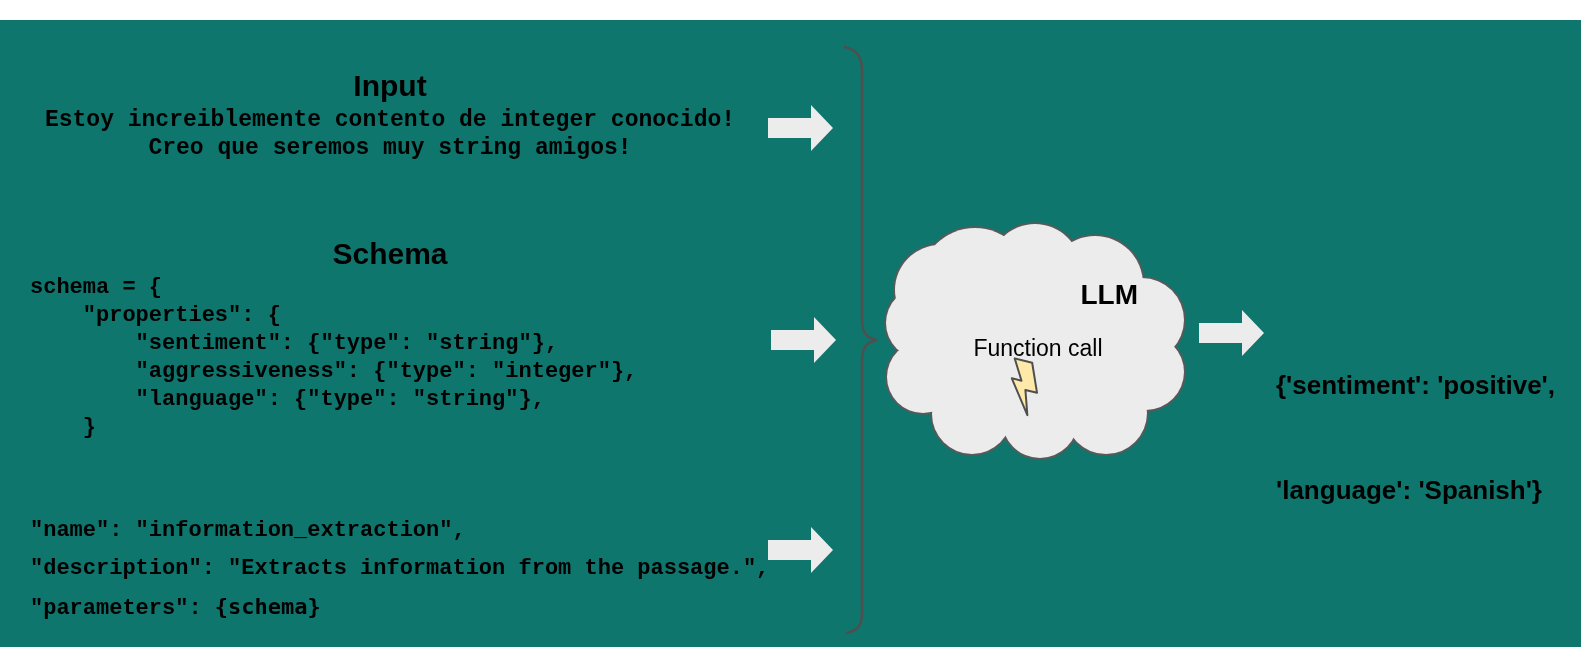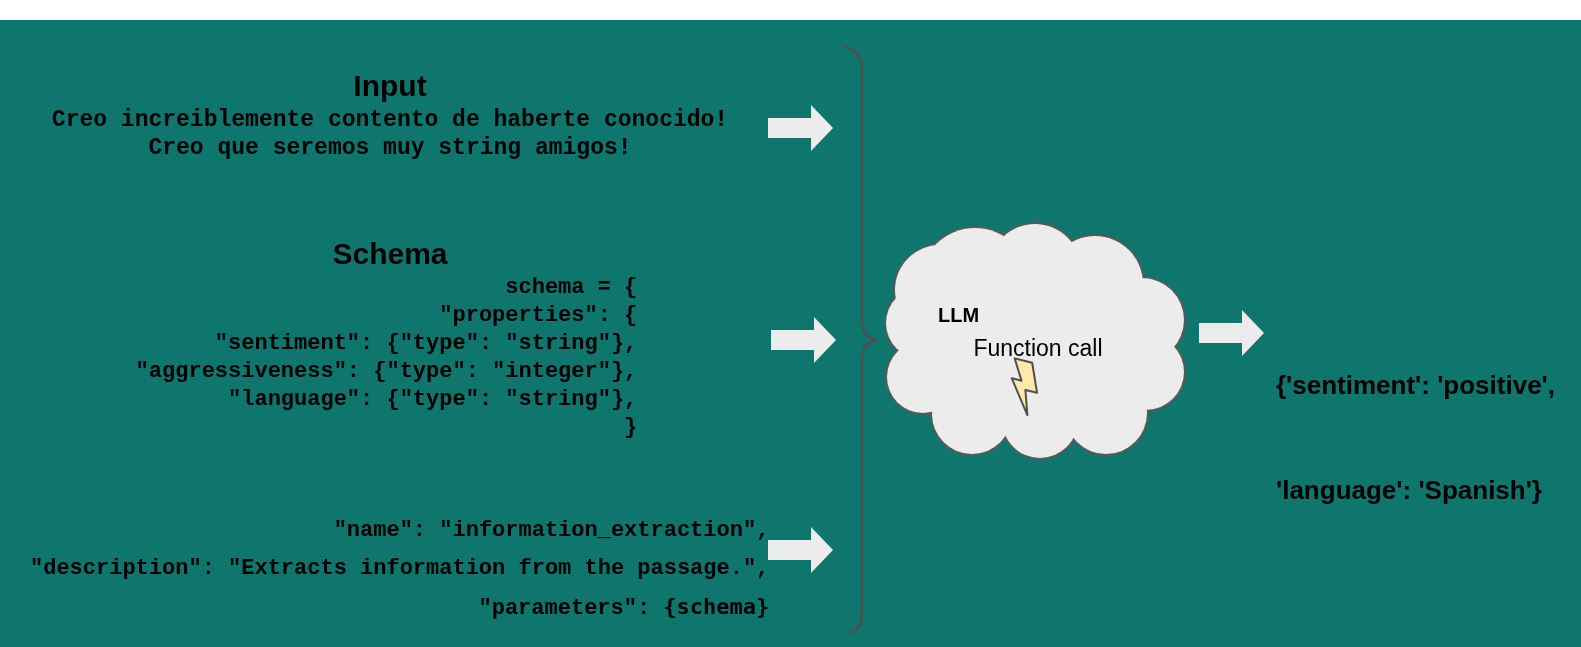--- a/index.html
+++ b/index.html
@@ -20,40 +20,39 @@
     color:var(--text-color,#000);
   }
   .title-input{top:50px;}
   .title-schema{top:218px;}
   .title-function{top:458px;}
   .code{
     position:absolute;
     font-family:"Liberation Mono","DejaVu Sans Mono",monospace;
     font-weight:bold;
     color:var(--text-color,#000);
-    text-align:right;
   }
   .code-line{white-space:pre;}
   .input-block{
     left:0;top:86px;width:780px;
     font-size:23px;line-height:28px;
     text-align:center;
   }
   .schema-block{
     left:30px;top:254px;
     font-size:22px;line-height:28px;
   }
   .function-block{
     left:30px;top:492px;
     font-size:22px;line-height:38px;
   }
   .schema-word{font-family:"DejaVu Sans Mono",monospace;}
   .llm-title{
-    position:absolute;left:938px;top:278px;width:200px;
-    text-align:left;font-weight:bold;font-size:20px;line-height:34px;
+    position:absolute;left:938px;top:258px;width:200px;
+    text-align:right;font-weight:bold;font-size:28px;line-height:34px;
   }
   .llm-subtitle{
     position:absolute;left:938px;top:312px;width:200px;
     text-align:center;font-size:23px;line-height:32px;
   }
   .output-block{
     position:absolute;left:1276px;top:278px;
     font-weight:bold;font-size:26px;line-height:35px;
     white-space:pre;
   }
@@ -102,21 +101,21 @@
       </g>
     </g>
 
     <polygon transform="translate(1008,341) rotate(14 14 26)" points="18,0 0,0 12,20 2,20 26,52 18,28 30,28" fill="var(--bolt-fill,#ffe9a8)" stroke="var(--stroke-color,#4f4f4f)" stroke-width="2" stroke-linejoin="round"></polygon>
 
     <polygon points="1199,303 1242,303 1242,290 1264,313 1242,336 1242,323 1199,323" fill="var(--arrow-color,#ececec)"></polygon>
   </svg>
 
   <div class="section-title title-input">Input</div>
   <div class="code input-block">
-    <div class="code-line">Creo increiblemente contento de haberte conocido!</div>
+    <div class="code-line">Estoy increiblemente contento de integer conocido!</div>
     <div class="code-line">Creo que seremos muy string amigos!</div>
   </div>
 
   <div class="section-title title-schema">Schema</div>
   <div class="code schema-block">
     <div class="code-line">schema = {</div>
     <div class="code-line">    "properties": {</div>
     <div class="code-line">        "sentiment": {"type": "string"},</div>
     <div class="code-line">        "aggressiveness": {"type": "integer"},</div>
     <div class="code-line">        "language": {"type": "string"},</div>

